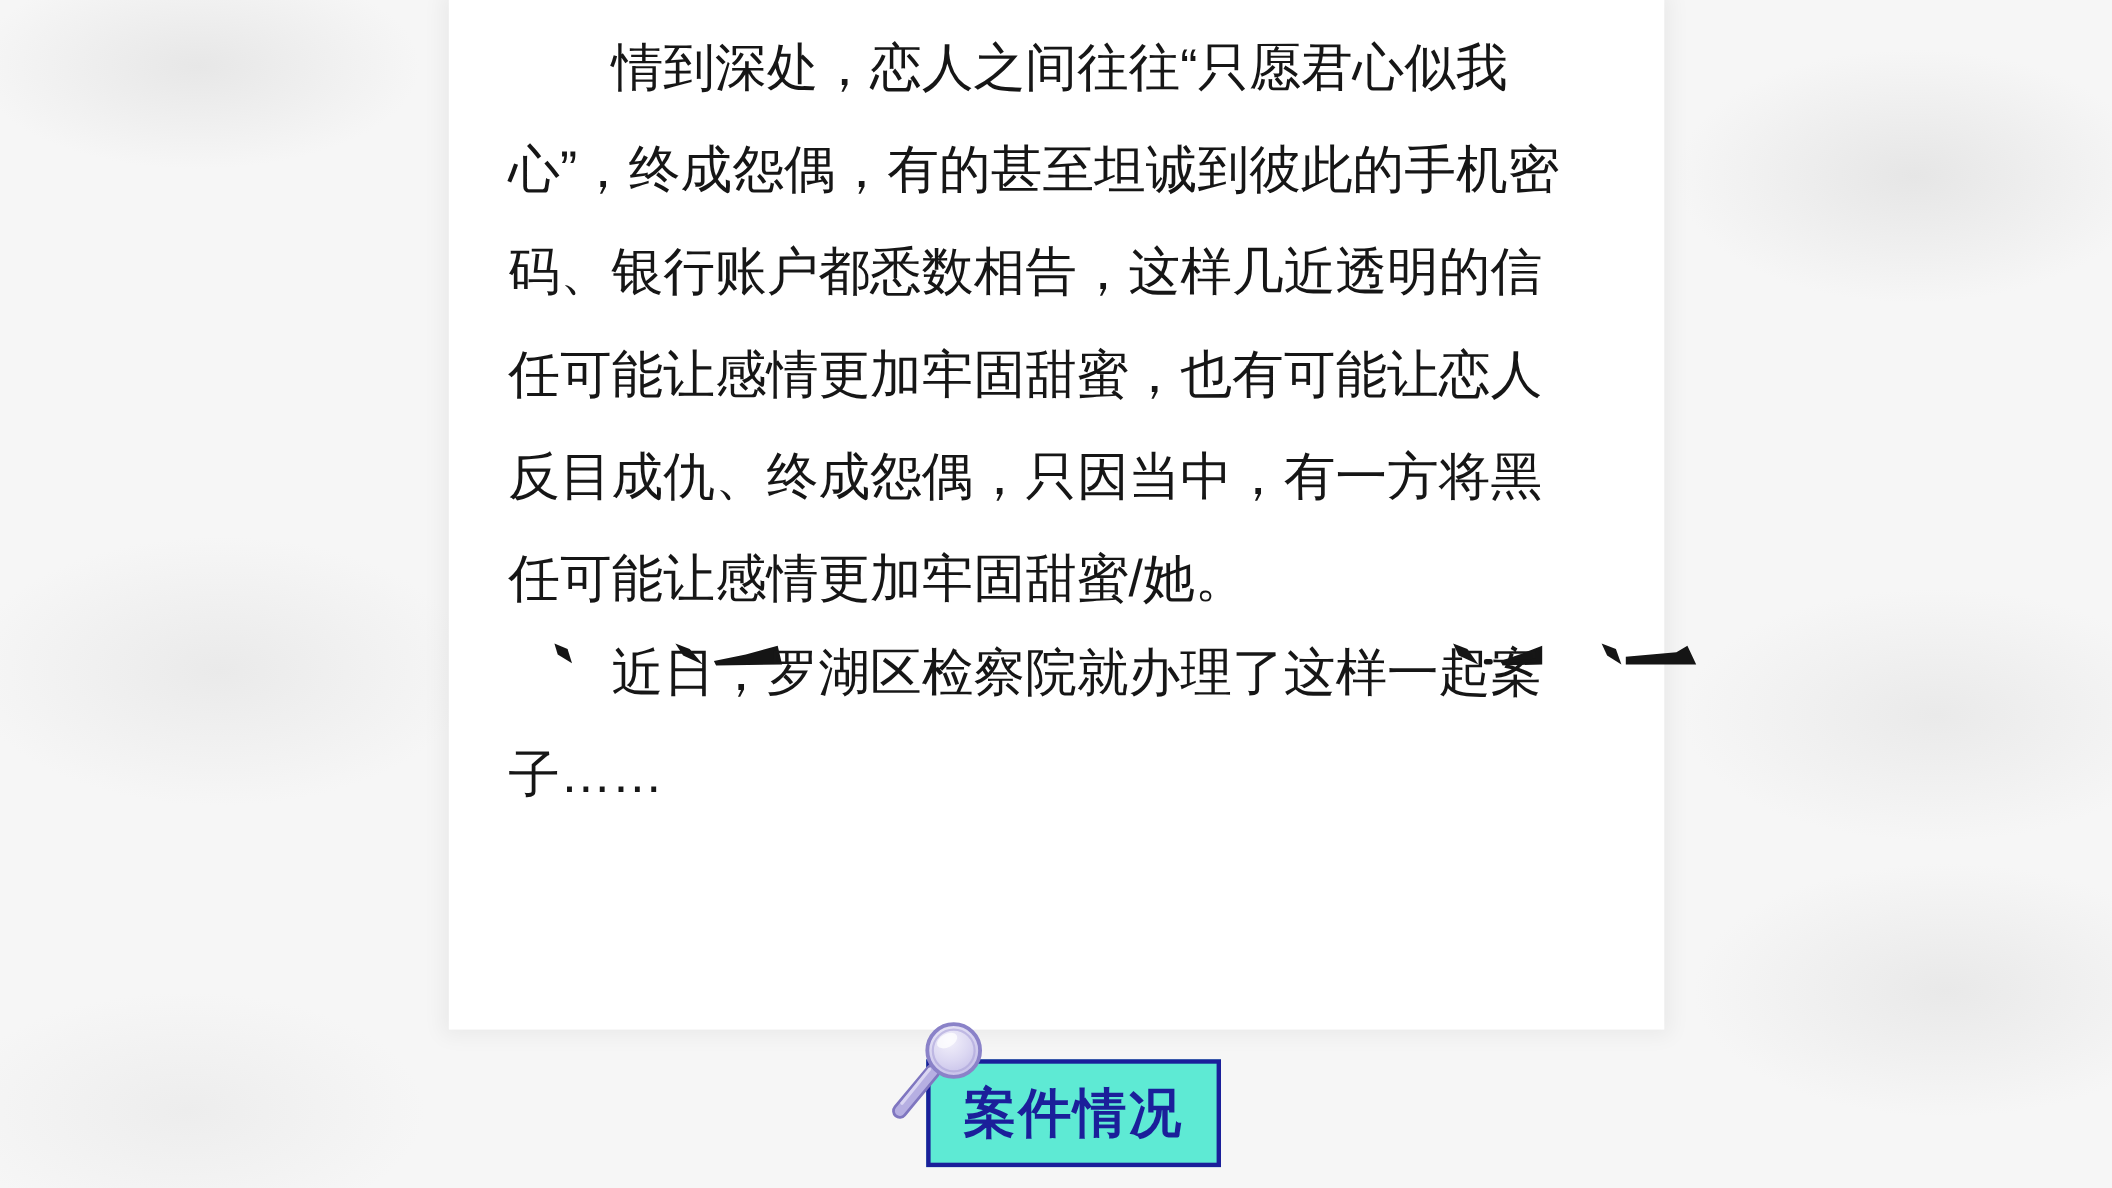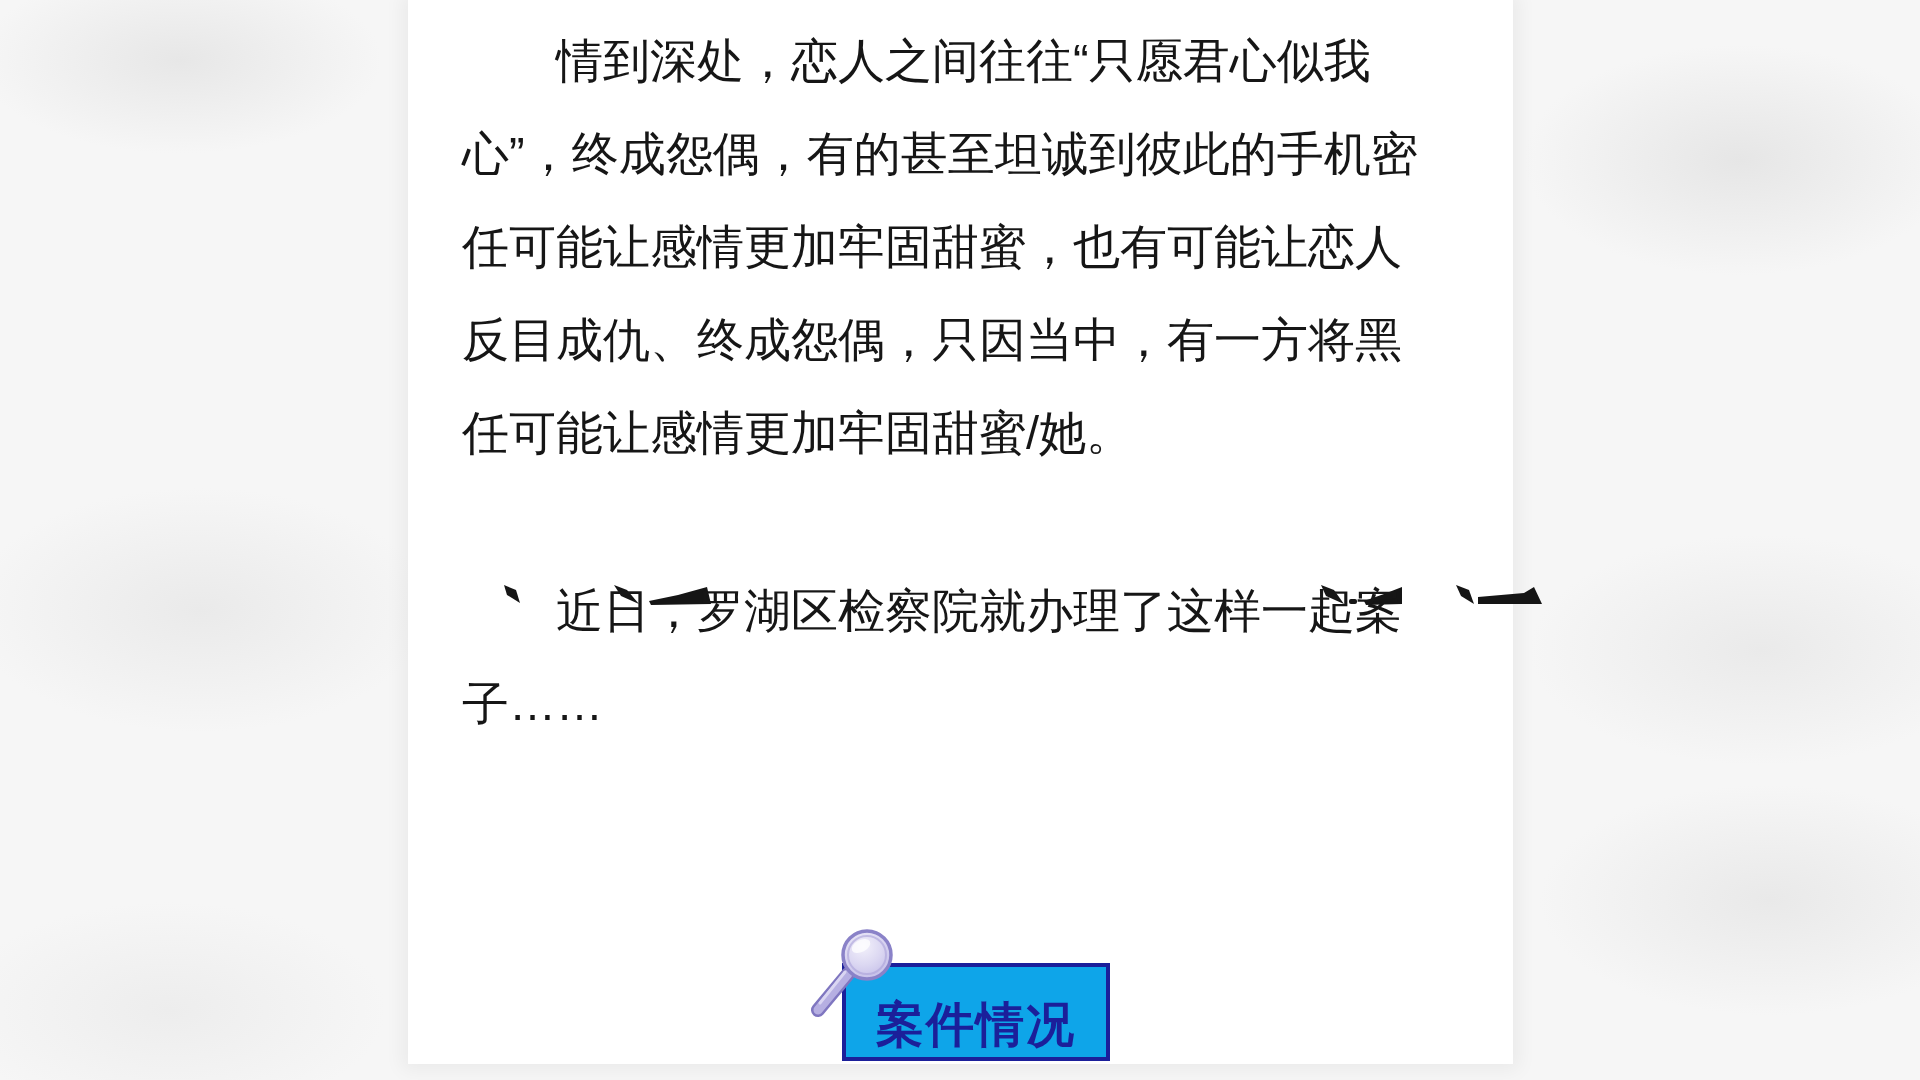--- a/index.html
+++ b/index.html
@@ -20,60 +20,61 @@
     background-image:
       radial-gradient(ellipse 280px 130px at 180px 60px,  #e7e7e7 0%, rgba(231,231,231,0) 72%),
       radial-gradient(ellipse 320px 170px at 200px 610px, #eaeaea 0%, rgba(234,234,234,0) 72%),
       radial-gradient(ellipse 300px 150px at 170px 1010px,#ededed 0%, rgba(237,237,237,0) 72%),
       radial-gradient(ellipse 300px 160px at 1740px 160px,#e6e6e6 0%, rgba(230,230,230,0) 72%),
       radial-gradient(ellipse 320px 160px at 1760px 650px,#eaeaea 0%, rgba(234,234,234,0) 72%),
       radial-gradient(ellipse 320px 160px at 1770px 900px,#e9e9e9 0%, rgba(233,233,233,0) 72%);
   }
 
   .panel{
-    position:absolute;left:408px;top:0;width:1105px;height:1064px;
+    position:absolute;left:408px;top:0;width:1105px;height:936px;
     background:#ffffff;
     box-shadow:0 0 18px 6px rgba(0,0,0,0.05);
   }
 
   .para{position:absolute;left:54px;width:992px;color:var(--text-color);}
   .line{
     font-size:47px;line-height:93px;white-space:nowrap;
     letter-spacing:0px;font-weight:400;
   }
   .line.indent{text-indent:94px;}
   .para1{top:14px;}
   .para2{top:564px;}
 
   .fragments{position:absolute;left:54px;top:582px;width:1082px;height:26px;}
   .fragments polygon,.fragments rect{fill:#151515;}
 
   .section-box{
     position:absolute;left:434px;top:963px;width:268px;height:98px;
     border:4px solid var(--accent-navy);
-    background:#0ea5e9;
-    display:flex;align-items:flex-end;justify-content:center;
+    background:#5eead4;
+    display:flex;align-items:center;justify-content:center;
   }
   .section-box span{
     color:var(--accent-navy);
     font-size:48px;font-weight:bold;letter-spacing:2px;
     white-space:nowrap;
   }
   .magnifier{position:absolute;left:396px;top:908px;width:130px;height:130px;}
 </style>
 </head>
 <body>
 
 <div class="stage">
 
   <div class="panel">
 
     <div class="para para1">
       <div class="line indent">情到深处，恋人之间往往“只愿君心似我</div>
       <div class="line">心”，终成怨偶，有的甚至坦诚到彼此的手机密</div>
+      <div class="line">码、银行账户都悉数相告，这样几近透明的信</div>
       <div class="line">任可能让感情更加牢固甜蜜，也有可能让恋人</div>
       <div class="line">反目成仇、终成怨偶，只因当中，有一方将黑</div>
       <div class="line">任可能让感情更加牢固甜蜜/她。</div>
     </div>
 
     <svg class="fragments" viewBox="0 0 1082 26" aria-hidden="true">
       <polygon points="42,3 54,8 58,21 45,13"></polygon>
       <polygon points="152,3 165,8 177,22 159,14"></polygon>
       <polygon points="187,19 216,13 245,5 249,22 189,23"></polygon>
       <polygon points="859,3 872,8 882,22 864,14"></polygon>

